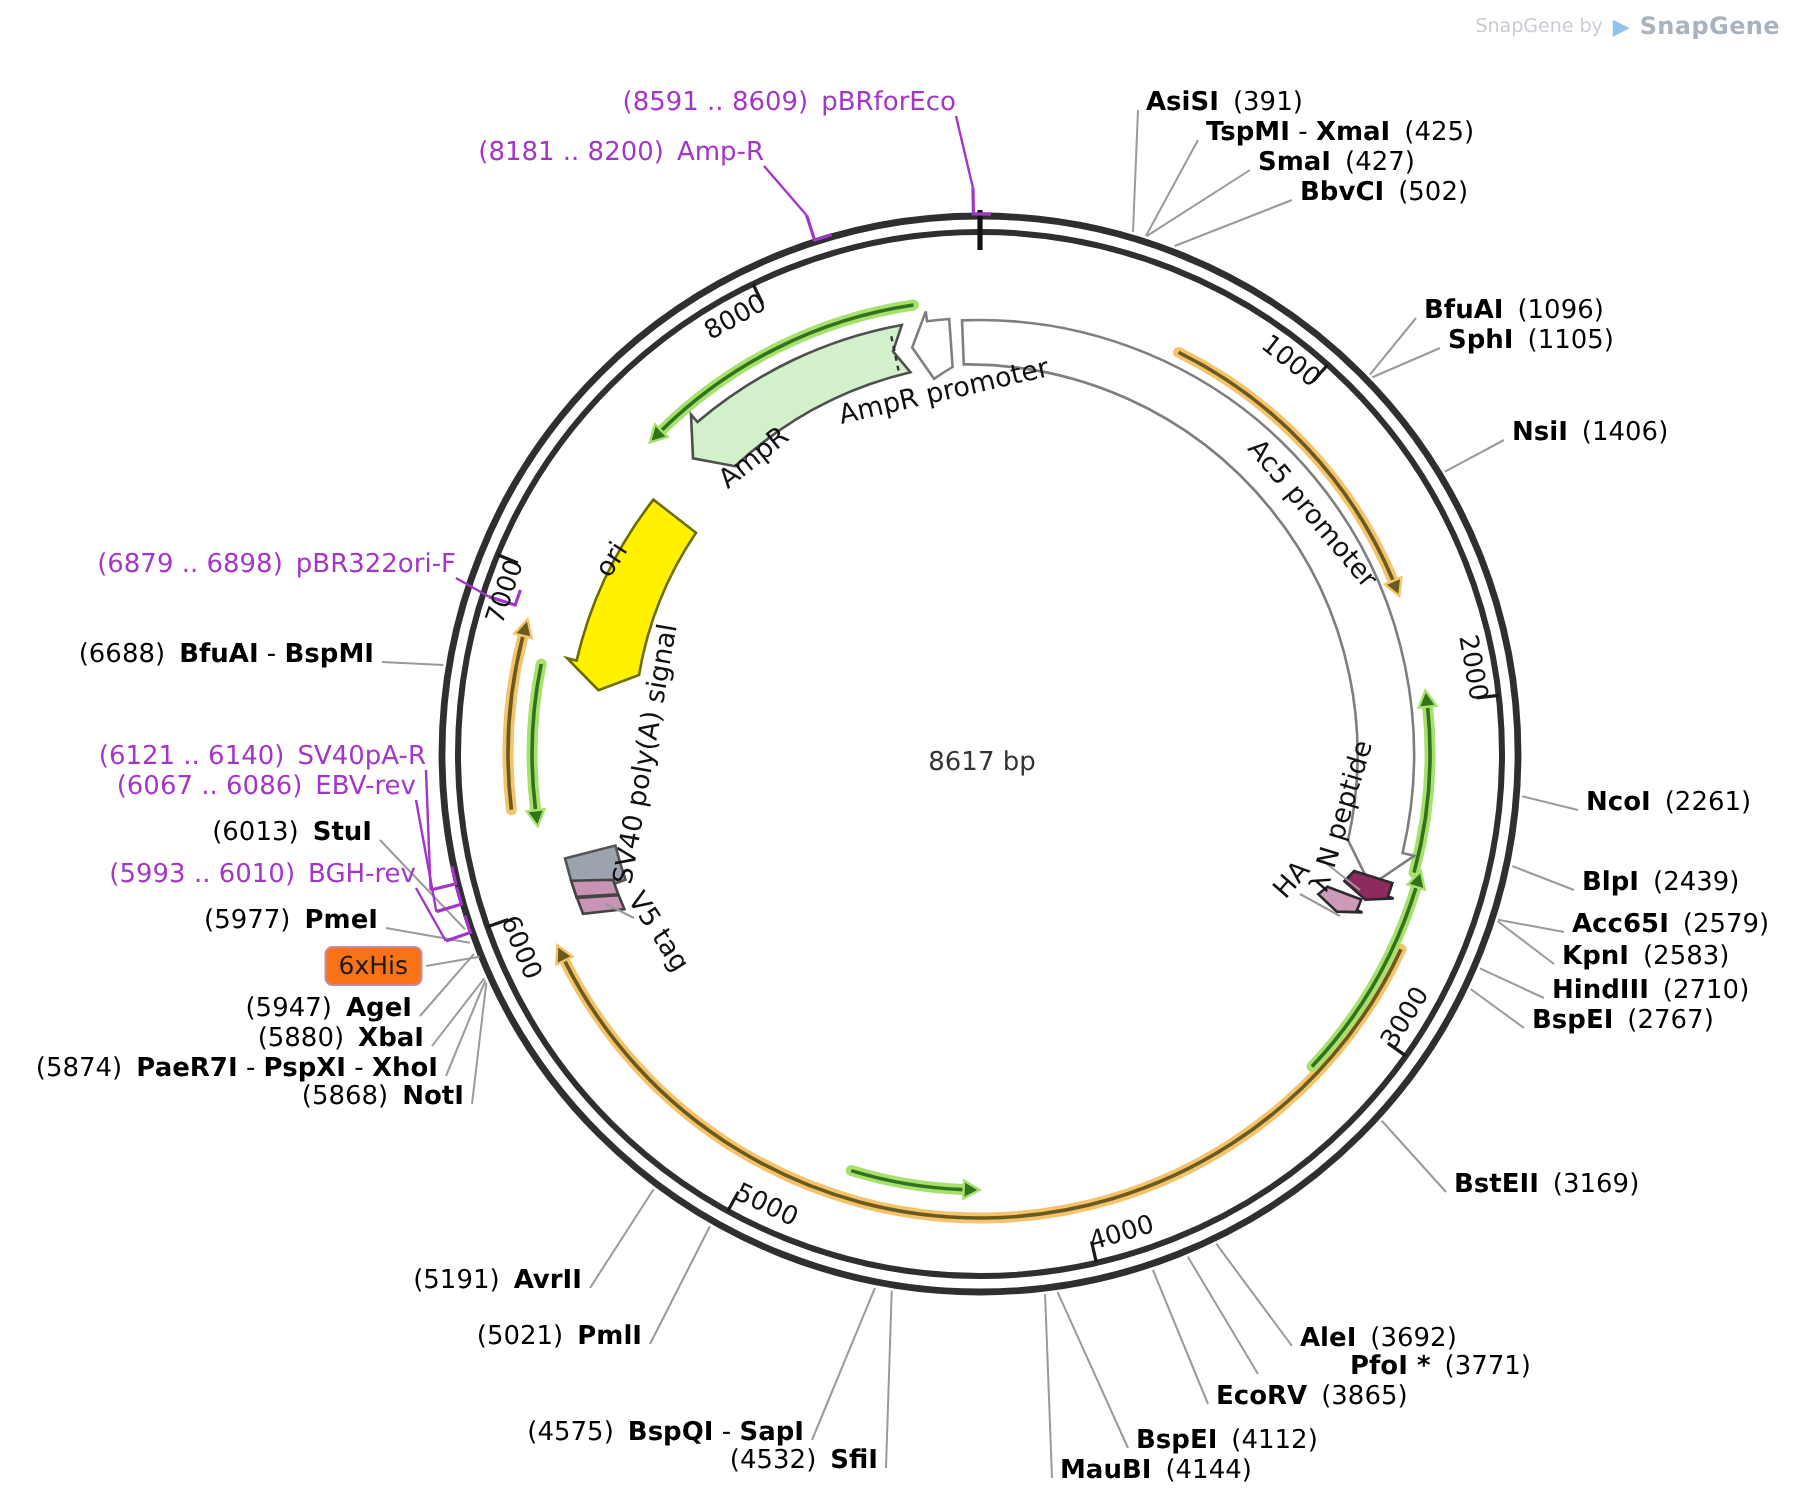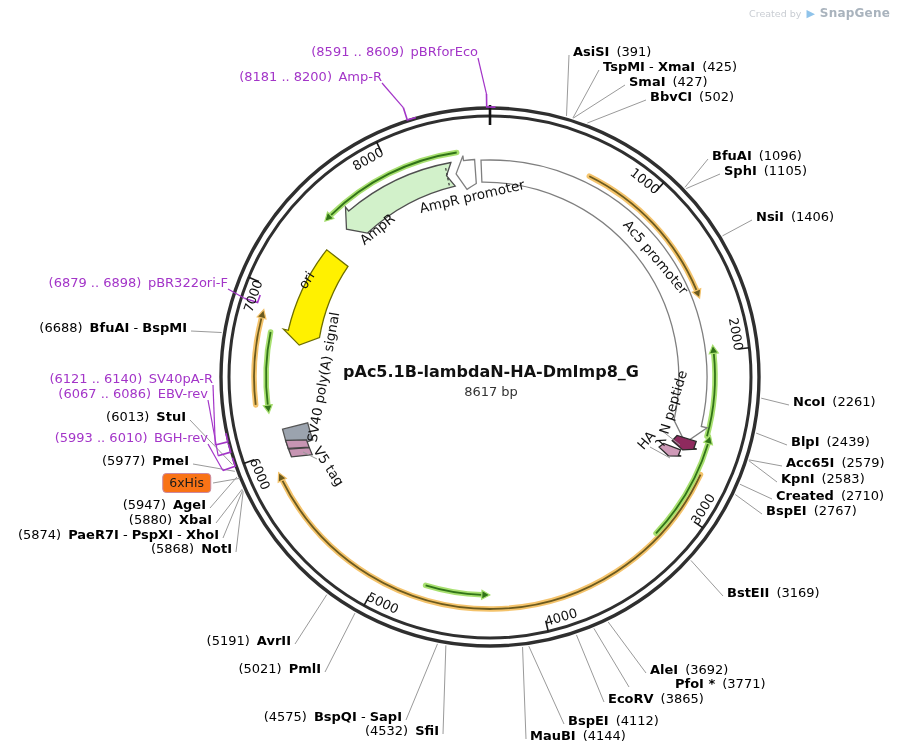--- a/index.html
+++ b/index.html
@@ -121,25 +121,24 @@
     <path d="M 244.3 298.3 L 257.6 302.5 L 260.2 295.0" fill="none" stroke="#A335C8" stroke-width="1.6"></path>
     <line x1="213" y1="385" x2="215.28912229815484" y2="444.99215890293425" stroke="#A335C8" stroke-width="1.2"></line>
     <path d="M 215.3 445.0 L 227.9 441.9 L 225.9 433.2" fill="none" stroke="#A335C8" stroke-width="1.6"></path>
     <line x1="208" y1="400" x2="218.1785272534521" y2="455.75332979562023" stroke="#A335C8" stroke-width="1.2"></line>
     <path d="M 218.2 455.8 L 230.7 452.1 L 228.3 443.6" fill="none" stroke="#A335C8" stroke-width="1.6"></path>
     <line x1="208" y1="444" x2="222.88953788036497" y2="470.4933207573409" stroke="#A335C8" stroke-width="1.2"></line>
     <path d="M 222.9 470.5 L 235.2 466.2 L 232.4 457.8" fill="none" stroke="#A335C8" stroke-width="1.6"></path>
   </svg>
 <div id="label-layer">
   <div class="title-box" id="title-box" style="left: 491px; top: 380px;">
-    <div class="title-name">pAc5.1B-lambdaN-HA-DmImp8_G</div>
     <div class="title-len">8617 bp</div>
   </div>
   <div class="watermark">
-    <span class="wm-created">Created by</span>
+    <span class="wm-created">SnapGene by</span>
     <span class="wm-logo">▶</span>
     <span class="wm-brand">SnapGene</span>
   </div>
 <div class="tick-lbl" style="left: 644.694px; top: 180.608px; --r: 38.226761053731025deg;">1000</div>
     <div class="tick-lbl" style="left: 736.205px; top: 333.608px; --r: 80.00464198677037deg;">2000</div>
     <div class="tick-lbl" style="left: 702.513px; top: 508.674px; --r: -58.21747708019035deg;">3000</div>
     <div class="tick-lbl" style="left: 560.751px; top: 616.78px; --r: -16.43959614715095deg;">4000</div>
     <div class="tick-lbl" style="left: 383.01px; top: 602.949px; --r: 25.33828478588839deg;">5000</div>
     <div class="tick-lbl" style="left: 259.676px; top: 474.216px; --r: 67.11616571892773deg;">6000</div>
     <div class="tick-lbl" style="left: 253.47px; top: 296.045px; --r: 288.8940466519671deg;">7000</div>
@@ -156,21 +155,21 @@
     <div class="lbl side-right" style="left: 600px; top: 67px;"><span class="nm">TspMI</span><span class="dash"> - </span><span class="nm">XmaI</span><span class="pos">(425)</span></div>
     <div class="lbl side-right" style="left: 626px; top: 82px;"><span class="nm">SmaI</span><span class="pos">(427)</span></div>
     <div class="lbl side-right" style="left: 647px; top: 97px;"><span class="nm">BbvCI</span><span class="pos">(502)</span></div>
     <div class="lbl side-right" style="left: 709px; top: 156px;"><span class="nm">BfuAI</span><span class="pos">(1096)</span></div>
     <div class="lbl side-right" style="left: 721px; top: 171px;"><span class="nm">SphI</span><span class="pos">(1105)</span></div>
     <div class="lbl side-right" style="left: 753px; top: 217px;"><span class="nm">NsiI</span><span class="pos">(1406)</span></div>
     <div class="lbl side-right" style="left: 790px; top: 402px;"><span class="nm">NcoI</span><span class="pos">(2261)</span></div>
     <div class="lbl side-right" style="left: 788px; top: 442px;"><span class="nm">BlpI</span><span class="pos">(2439)</span></div>
     <div class="lbl side-right" style="left: 783px; top: 463px;"><span class="nm">Acc65I</span><span class="pos">(2579)</span></div>
     <div class="lbl side-right" style="left: 778px; top: 479px;"><span class="nm">KpnI</span><span class="pos">(2583)</span></div>
-    <div class="lbl side-right" style="left: 773px; top: 496px;"><span class="nm">Created</span><span class="pos">(2710)</span></div>
+    <div class="lbl side-right" style="left: 773px; top: 496px;"><span class="nm">HindIII</span><span class="pos">(2710)</span></div>
     <div class="lbl side-right" style="left: 763px; top: 511px;"><span class="nm">BspEI</span><span class="pos">(2767)</span></div>
     <div class="lbl side-right" style="left: 724px; top: 593px;"><span class="nm">BstEII</span><span class="pos">(3169)</span></div>
     <div class="lbl side-right" style="left: 647px; top: 670px;"><span class="nm">AleI</span><span class="pos">(3692)</span></div>
     <div class="lbl side-right" style="left: 630px; top: 684px; margin-left: 42px;"><span class="nm">PfoI *</span><span class="pos">(3771)</span></div>
     <div class="lbl side-right" style="left: 605px; top: 699px;"><span class="nm">EcoRV</span><span class="pos">(3865)</span></div>
     <div class="lbl side-right" style="left: 565px; top: 721px;"><span class="nm">BspEI</span><span class="pos">(4112)</span></div>
     <div class="lbl side-right" style="left: 527px; top: 736px;"><span class="nm">MauBI</span><span class="pos">(4144)</span></div>
     <div class="lbl side-left" style="left: 294px; top: 641px;"><span class="posl">(5191)</span><span class="nm">AvrII</span></div>
     <div class="lbl side-left" style="left: 324px; top: 669px;"><span class="posl">(5021)</span><span class="nm">PmlI</span></div>
     <div class="lbl side-left" style="left: 405px; top: 717px;"><span class="posl">(4575)</span><span class="nm">BspQI</span><span class="dash"> - </span><span class="nm">SapI</span></div>

